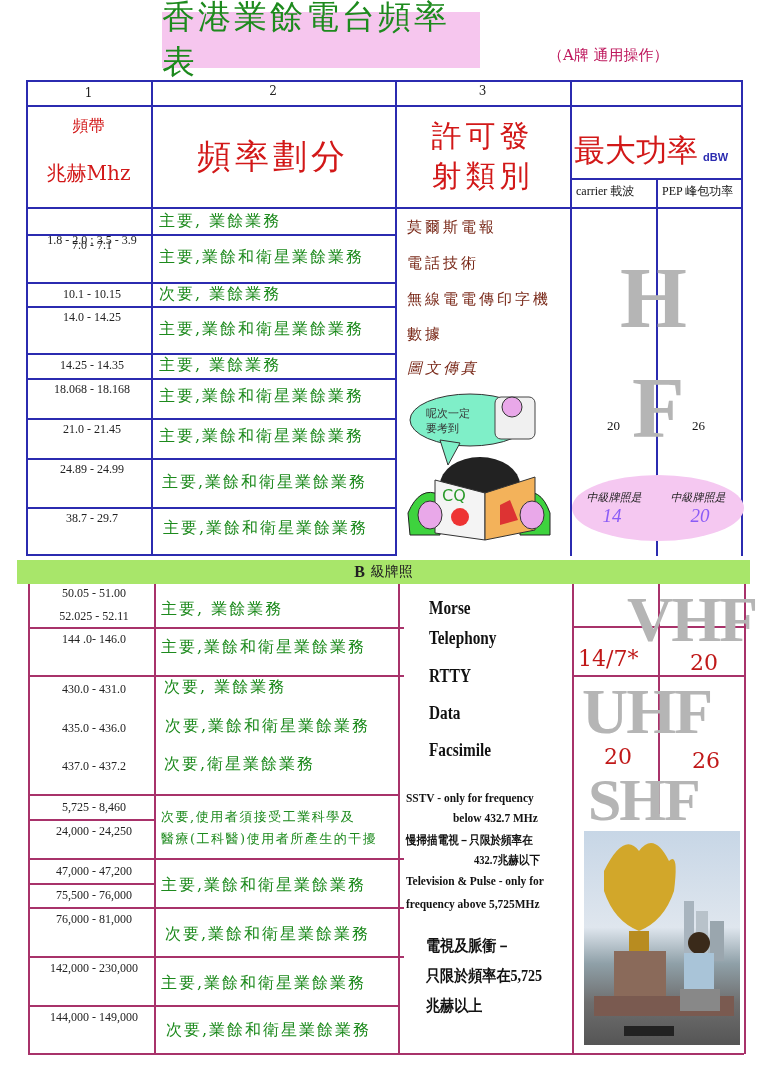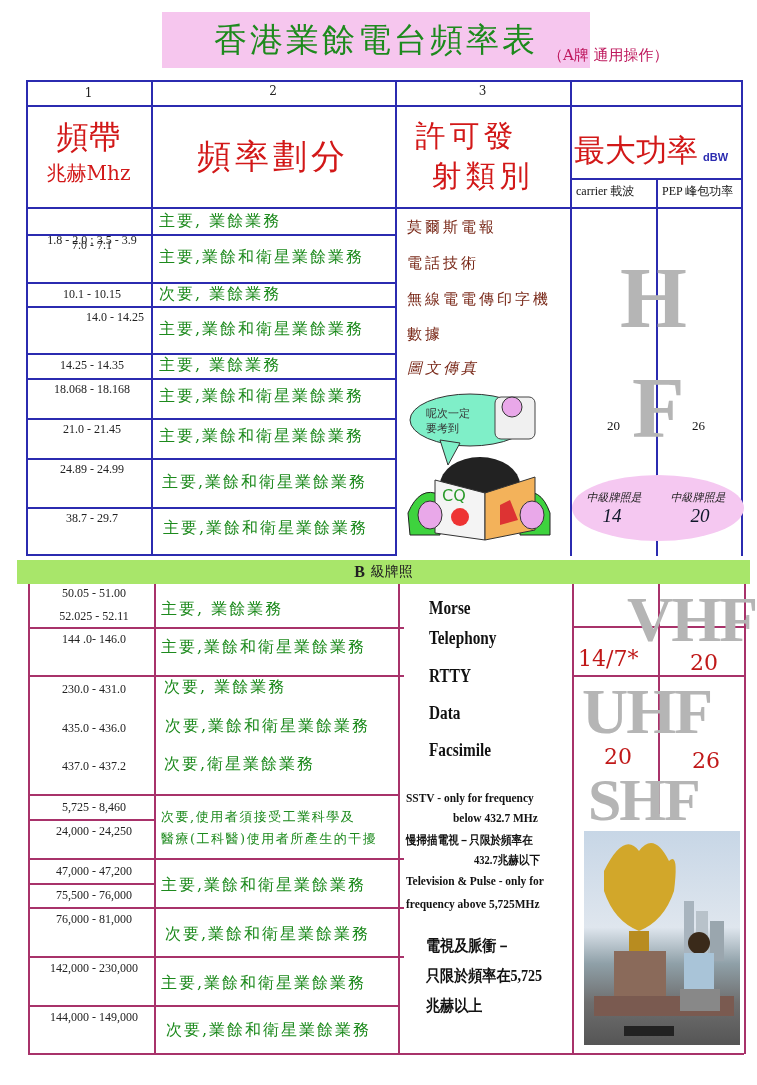--- a/index.html
+++ b/index.html
@@ -1,20 +1,20 @@
 <!DOCTYPE html>
 <html><head>
 <meta charset="utf-8">
 <style>
   * { box-sizing: border-box; margin: 0; padding: 0; }
   body { width: 757px; height: 1085px; background: #fff; position: relative; overflow: hidden;
          font-family: "DejaVu Serif", serif; }
   .abs { position: absolute; }
-  .title-box { left: 162px; top: 12px; width: 428px; height: 56px; background: #f6c6ee;
-               display: flex; align-items: center; justify-content: center; text-align: right; }
+  .title-box { left: 162px; top: 12px; width: 318px; height: 56px; background: #f6c6ee;
+               display: flex; align-items: center; justify-content: center; }
   .title-text { color: #1d8a1d; font-size: 33px; letter-spacing: 3px; font-family: "DejaVu Serif", serif; }
   .subtitle { left: 548px; top: 46px; font-size: 15px; color: #be185d; }
 
   
   .hl { position: absolute; height: 2px; }
   .vl { position: absolute; width: 2px; }
   .blue { background: #2b2bb0; }
   .mag { background: #a8326a; }
 
   .colnum { font-size: 12px; color: #222; text-align: center; }
@@ -28,21 +28,21 @@
   .note { font-family: "Liberation Serif", serif; font-weight: bold; font-size: 13px; color: #111; white-space: nowrap; transform: scaleX(0.88); transform-origin: left; }
   .note-cn { font-family: "Liberation Serif", serif; font-weight: bold; font-size: 16px; color: #111; white-space: nowrap; transform: scaleX(0.88); transform-origin: left; }
   .big-gray { font-family: "Liberation Serif", serif; font-weight: bold; color: #b5b5b5; line-height: 1; }
   .pw { font-family: "Liberation Serif", serif; color: #111; font-size: 13px; }
   .pw-red { font-family: "DejaVu Serif", serif; color: #c01818; font-size: 22px; }
   .green-band { left: 17px; top: 560px; width: 733px; height: 24px; background: #a8e66a;
                 display: flex; align-items: center; justify-content: center; font-size: 14px; color: #222; }
   .green-band b { font-family: "Liberation Serif", serif; font-size: 16px; margin-right: 6px; }
   .ellipse { left: 572px; top: 475px; width: 172px; height: 66px; border-radius: 50%; background: #f5c8f1; }
   .ell-lab { font-size: 11px; color: #222; font-style: italic; text-align: center; width: 80px; }
-  .ell-val { font-family: "Liberation Serif", serif; font-style: italic; font-size: 19px; color: #0f172a; text-align: center; width: 80px; }
+  .ell-val { font-family: "Liberation Serif", serif; font-style: italic; font-size: 19px; color: #8b5cf6; text-align: center; width: 80px; }
 </style>
 </head>
 <body>
 
 <div class="abs title-box">
   <span class="title-text">香港業餘電台頻率表</span>
 </div>
 <div class="abs subtitle">（A牌  通用操作）</div>
 
 <div>
@@ -67,36 +67,36 @@
   <div class="vl blue" style="left:395px; top:80px; height:476px;"></div>
   <div class="vl blue" style="left:570px; top:80px; height:476px;"></div>
   <div class="vl blue" style="left:656px; top:178px; height:378px;"></div>
   <div class="vl blue" style="left:741px; top:80px; height:476px;"></div>
 </div>
 
 <div class="abs colnum" style="left:26px; top:86px; width:125px;">1</div>
 <div class="abs colnum" style="left:151px; top:84px; width:244px;">2</div>
 <div class="abs colnum" style="left:395px; top:84px; width:175px;">3</div>
 
-<div class="abs hdr-red" style="left:26px; top:116px; width:125px; font-size:32px;">頻帶</div>
+<div class="abs hdr-red" style="left:26px; top:116px; width:125px; font-size:16px;">頻帶</div>
 <div class="abs hdr-red" style="left:26px; top:160px; width:125px; font-size:20px;">兆赫Mhz</div>
 <div class="abs hdr-red" style="left:151px; top:134px; width:244px; font-size:34px; letter-spacing:4px;">頻率劃分</div>
-<div class="abs hdr-red" style="left:379px; top:116px; width:175px; font-size:30px; letter-spacing:4px;">許可發</div>
+<div class="abs hdr-red" style="left:395px; top:116px; width:175px; font-size:30px; letter-spacing:4px;">許可發</div>
 <div class="abs hdr-red" style="left:395px; top:156px; width:175px; font-size:30px; letter-spacing:4px;">射類別</div>
 <div class="abs" style="left:574px; top:130px; white-space:nowrap;">
   <span class="hdr-red" style="font-size:31px;">最大功率</span>
   <span style="font-family:'Liberation Sans',sans-serif; font-weight:bold; font-size:11px; color:#2b2bb0;">dBW</span>
 </div>
 <div class="abs pw" style="left:576px; top:183px; font-size:12px;">carrier  載波</div>
 <div class="abs pw" style="left:662px; top:183px; font-size:12px;">PEP 峰包功率</div>
 
 <div class="abs freq" style="top:213px;margin-top:20px;">1.8 - 2.0 ;    3.5 - 3.9</div>
 <div class="abs freq" style="top:238px;">7.0 - 7.1</div>
 <div class="abs freq" style="top:287px;">10.1 - 10.15</div>
-<div class="abs freq" style="top:310px;margin-left:23px;">14.0 - 14.25</div>
+<div class="abs freq" style="top:310px;">14.0 - 14.25</div>
 <div class="abs freq" style="top:358px;">14.25 - 14.35</div>
 <div class="abs freq" style="top:382px;">18.068 - 18.168</div>
 <div class="abs freq" style="top:422px;">21.0 - 21.45</div>
 <div class="abs freq" style="top:462px;">24.89 - 24.99</div>
 <div class="abs freq" style="top:511px;">38.7 - 29.7</div>
 
 <div class="abs alloc" style="left:159px; top:211px;">主要,   業餘業務</div>
 <div class="abs alloc" style="left:159px; top:247px;">主要,業餘和衛星業餘業務</div>
 <div class="abs alloc" style="left:159px; top:284px;">次要,   業餘業務</div>
 <div class="abs alloc" style="left:159px; top:319px;">主要,業餘和衛星業餘業務</div>
@@ -176,21 +176,21 @@
   <div class="hl mag" style="left:398px; top:907px; width:6px;"></div>
   <div class="hl mag" style="left:398px; top:956px; width:6px;"></div>
 
   <div class="hl mag" style="left:572px; top:626px; width:172px;"></div>
   <div class="hl mag" style="left:572px; top:675px; width:172px;"></div>
 </div>
 
 <div class="abs freq" style="top:586px; left:28px;">50.05 - 51.00</div>
 <div class="abs freq" style="top:609px; left:28px;">52.025 - 52.11</div>
 <div class="abs freq" style="top:632px; left:28px;">144 .0- 146.0</div>
-<div class="abs freq" style="top:682px; left:28px;">230.0 - 431.0</div>
+<div class="abs freq" style="top:682px; left:28px;">430.0 - 431.0</div>
 <div class="abs freq" style="top:721px; left:28px;">435.0 - 436.0</div>
 <div class="abs freq" style="top:759px; left:28px;">437.0 - 437.2</div>
 <div class="abs freq" style="top:800px; left:28px;">5,725 - 8,460</div>
 <div class="abs freq" style="top:824px; left:28px;">24,000 - 24,250</div>
 <div class="abs freq" style="top:864px; left:28px;">47,000 - 47,200</div>
 <div class="abs freq" style="top:888px; left:28px;">75,500 - 76,000</div>
 <div class="abs freq" style="top:912px; left:28px;">76,000 - 81,000</div>
 <div class="abs freq" style="top:961px; left:28px;">142,000 - 230,000</div>
 <div class="abs freq" style="top:1010px; left:28px;">144,000 - 149,000</div>
 

